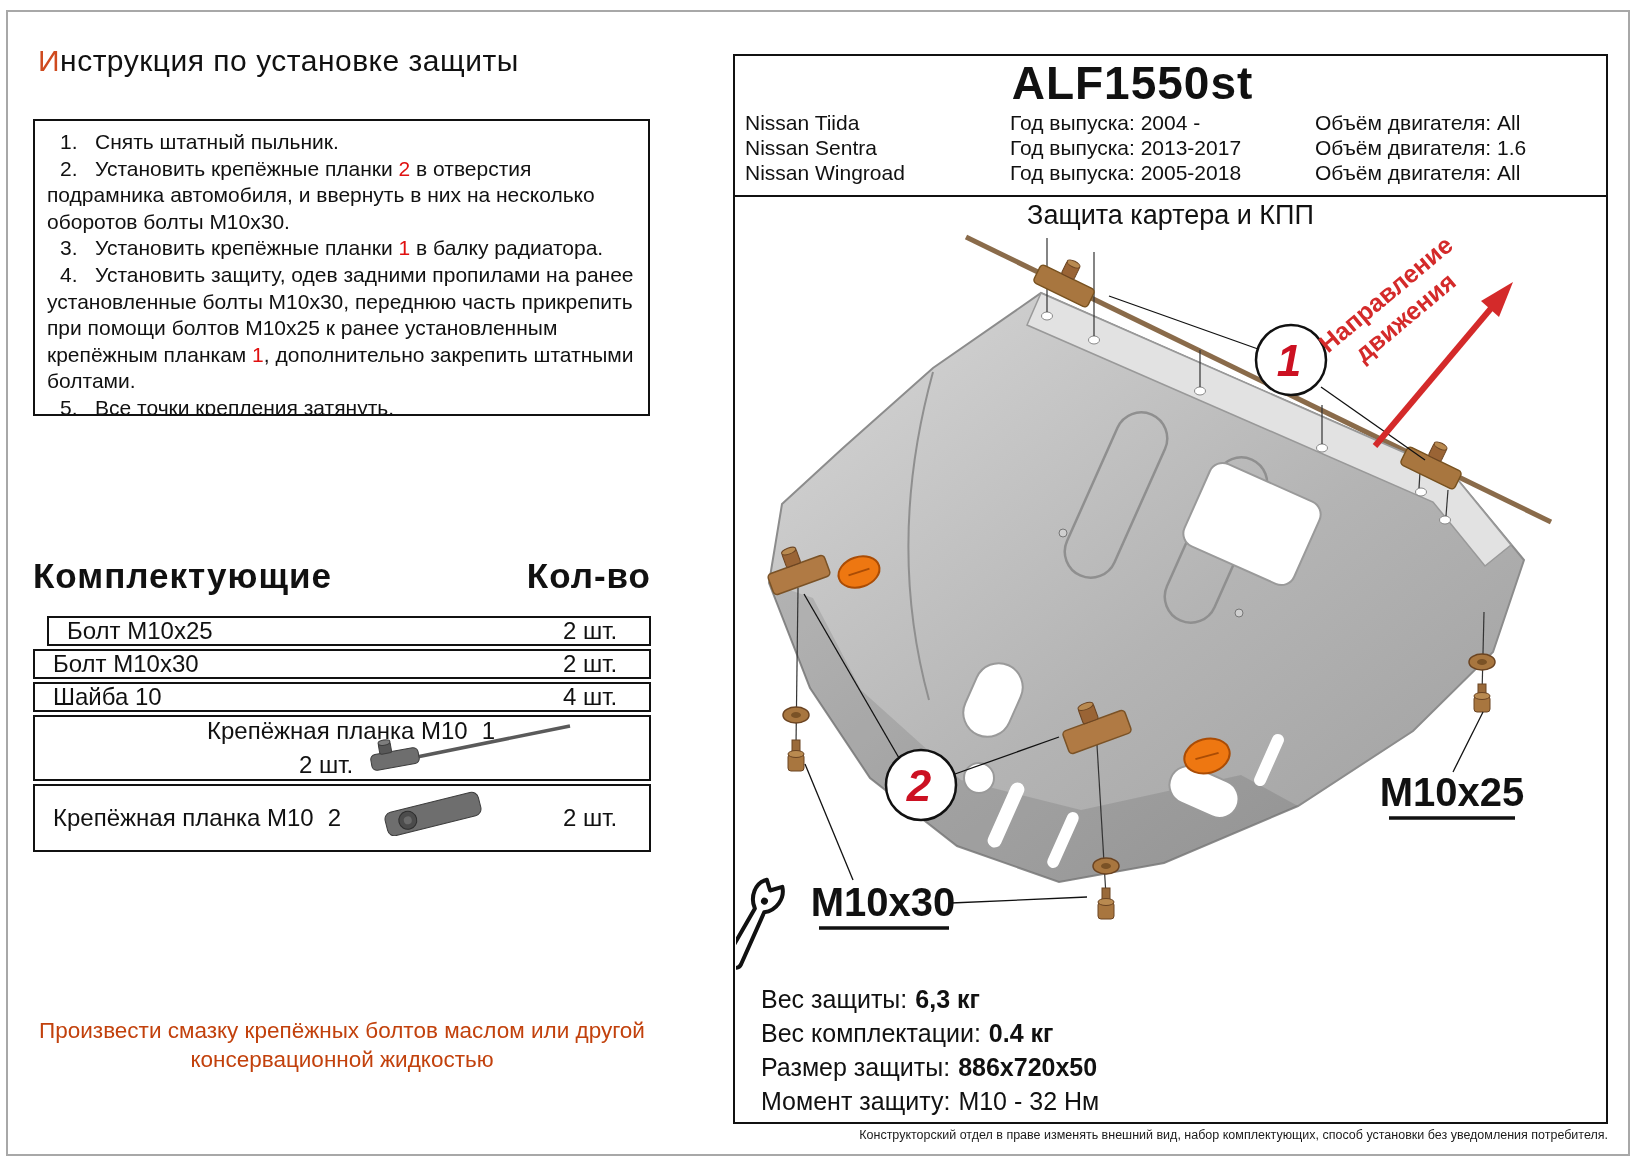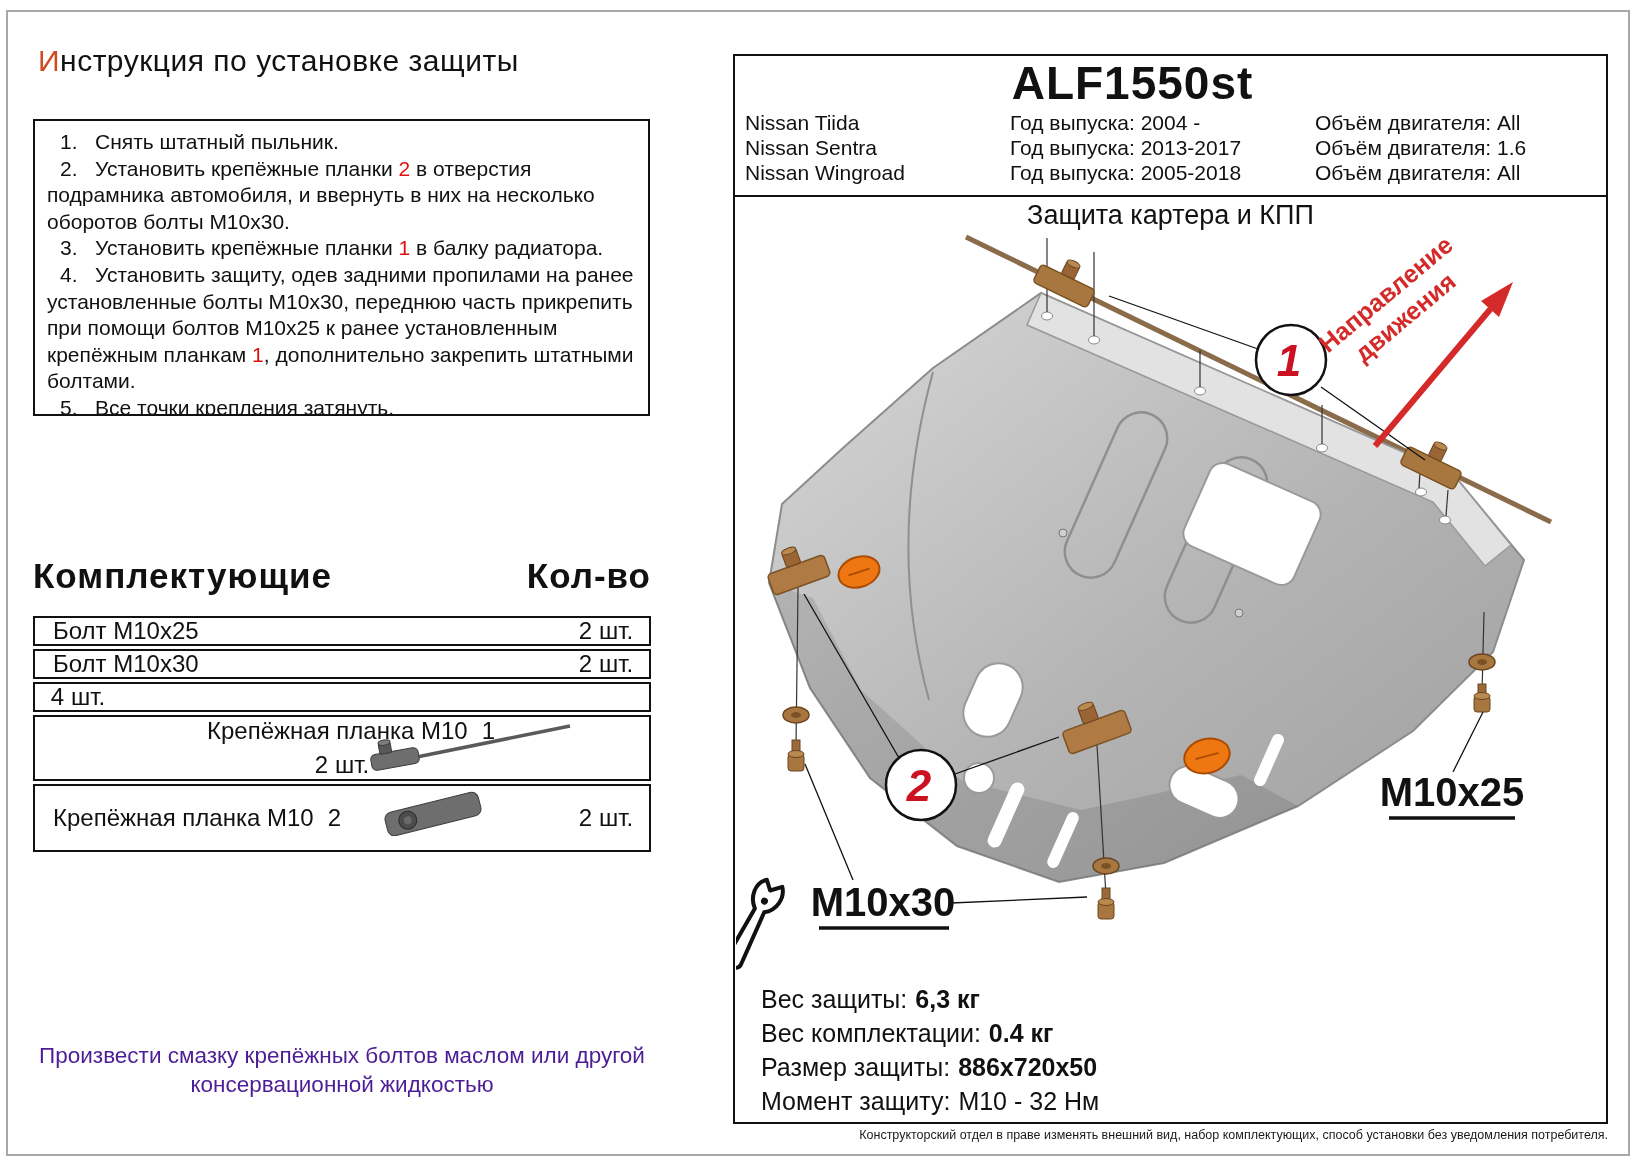--- a/index.html
+++ b/index.html
@@ -12,30 +12,30 @@
   .title-first{color:#cf4a1e;}
   .instr-box{position:absolute;left:33px;top:119px;width:617px;height:297px;
         border:2px solid #111;box-sizing:border-box;padding:8px 10px 22px 12px;overflow:hidden;}
   .instr-item{margin:0;font-size:21px;line-height:26.6px;text-indent:13px;}
   .red-num{color:#e01010;}
   .parts-head{position:absolute;left:33px;top:556px;width:618px;display:flex;
         justify-content:space-between;font-size:35px;font-weight:bold;letter-spacing:1px;}
   .parts-table{position:absolute;left:33px;top:616px;width:618px;}
   .parts-row{position:relative;border:2px solid #111;box-sizing:border-box;background:#fff;
         margin-top:3px;display:flex;align-items:center;font-size:24px;}
-  .parts-row:first-child{margin-top:0;}
+  .parts-row:first-child{margin-top:0;margin-left:14px;}
   .parts-row.short{height:30px;}
   .parts-row.tall1{height:66px;flex-direction:column;}
   .parts-row.tall2{height:68px;gap:36px;}
   .part-name{flex:1;padding-left:18px;white-space:nowrap;}
   .part-variant{margin-left:14px;}
-  .part-qty{width:86px;flex-shrink:0;text-align:center;}
+  .part-qty{width:86px;flex-shrink:0;text-align:left;}
   .part-illu{position:absolute;top:2px;left:330px;pointer-events:none;}
-  .grease-note{position:absolute;left:33px;top:1041px;width:618px;text-align:center;
-        color:#4c1d95;font-size:22.5px;line-height:29px;}
+  .grease-note{position:absolute;left:33px;top:1016px;width:618px;text-align:center;
+        color:#c2410c;font-size:22.5px;line-height:29px;}
   
   .panel{position:absolute;left:733px;top:54px;width:875px;height:1070px;
         border:2px solid #111;box-sizing:border-box;background:#fff;}
   .panel-header{position:absolute;left:0;top:0;width:100%;height:141px;
         border-bottom:2px solid #111;box-sizing:border-box;}
   .product-code{position:absolute;left:0;top:0;width:100%;text-align:center;
         font-size:46px;font-weight:bold;letter-spacing:1px;transform:translateX(-38px);}
   .vehicle-table{position:absolute;left:10px;top:54px;width:855px;font-size:21px;line-height:25px;}
   .vehicle-row{display:grid;grid-template-columns:265px 305px 1fr;}
   .diagram-title{position:absolute;left:0;top:144px;width:100%;text-align:center;font-size:27px;}
@@ -75,20 +75,21 @@
   <div class="parts-table" id="parts-table">
       <div class="parts-row short">
         <span class="part-name">Болт М10х25</span>
         <span class="part-qty">2 шт.</span>
       </div>
       <div class="parts-row short">
         <span class="part-name">Болт М10х30</span>
         <span class="part-qty">2 шт.</span>
       </div>
       <div class="parts-row short">
+        <span class="part-name">Шайба 10</span>
         <span class="part-qty">4 шт.</span>
       </div>
       <div class="parts-row tall1">
         <span class="part-name">Крепёжная планка М10<span class="part-variant">1</span></span>
         <span class="part-illu"><svg width="215" height="60" viewBox="0 0 215 60">
             <line x1="42" y1="40" x2="205" y2="7" stroke="#5a5a5a" stroke-width="3.5"></line>
             <g transform="translate(30,40) rotate(-10)">
               <rect x="-24" y="-8" width="48" height="16" rx="5" fill="#6e6e6e" stroke="#3d3d3d"></rect>
               <rect x="-14" y="-18" width="12" height="11" rx="2" fill="#585858" stroke="#3d3d3d"></rect>
               <ellipse cx="-8" cy="-18" rx="6" ry="2.6" fill="#7d7d7d" stroke="#3d3d3d"></ellipse>

